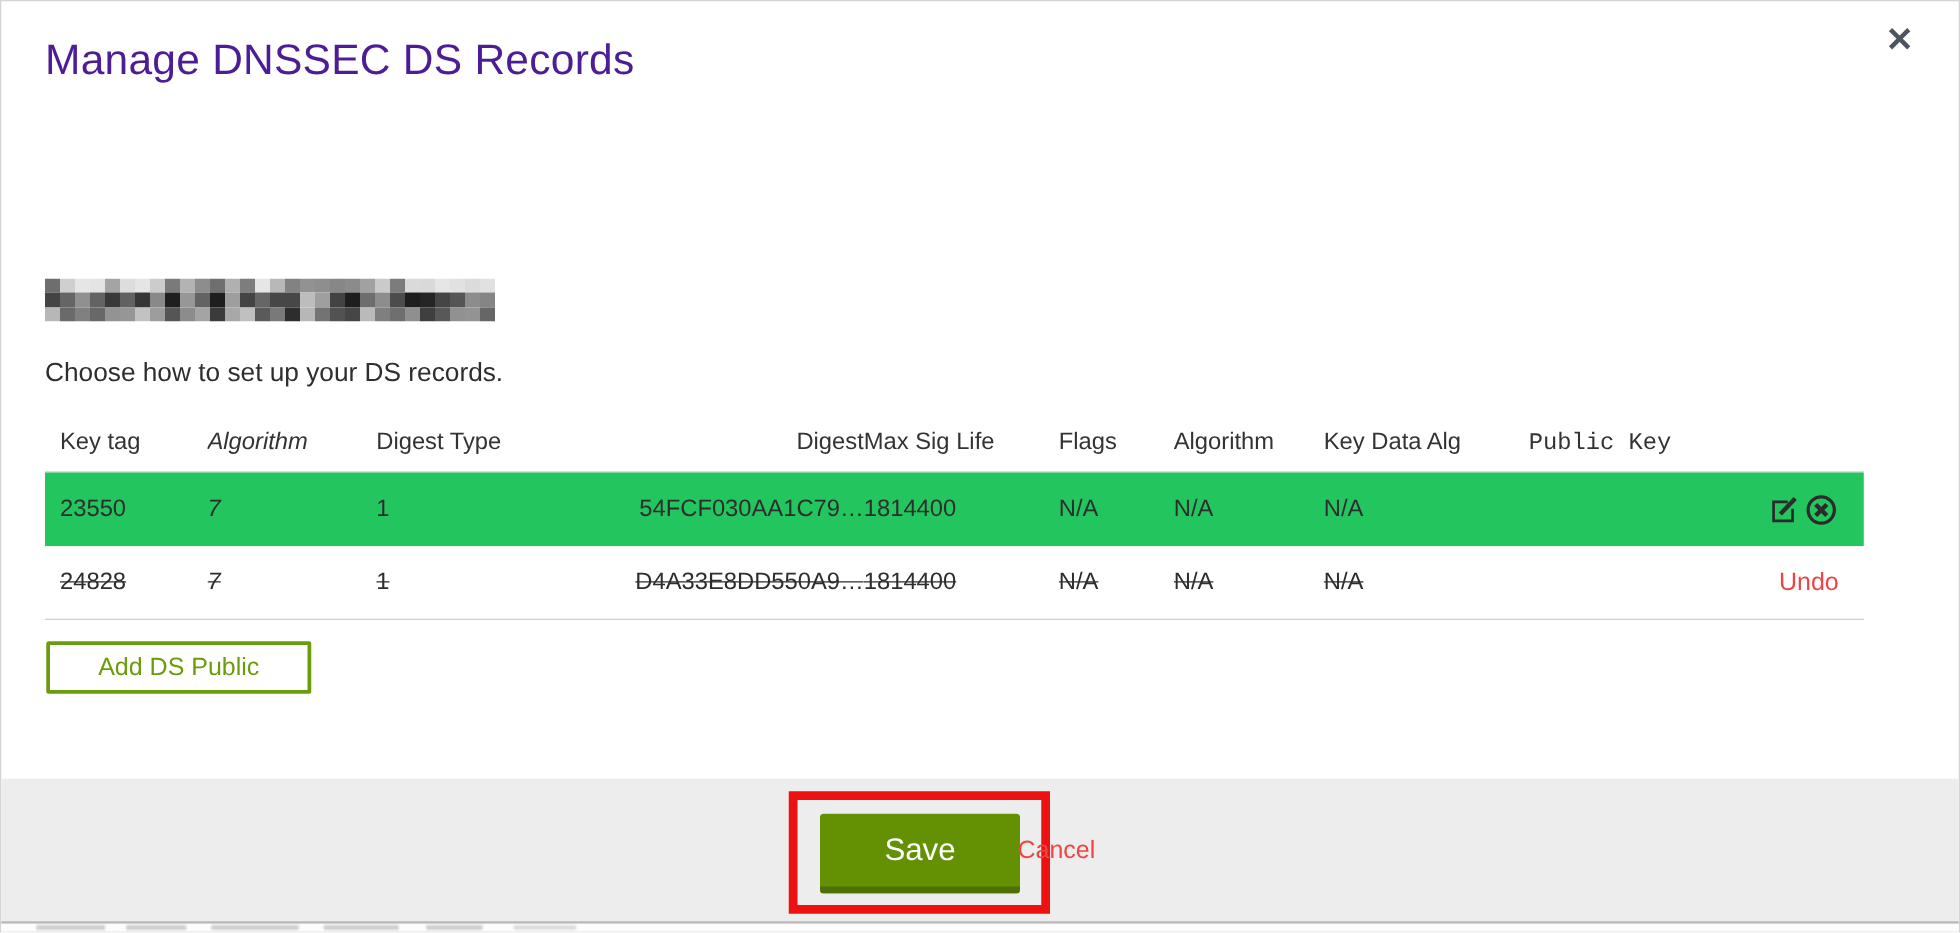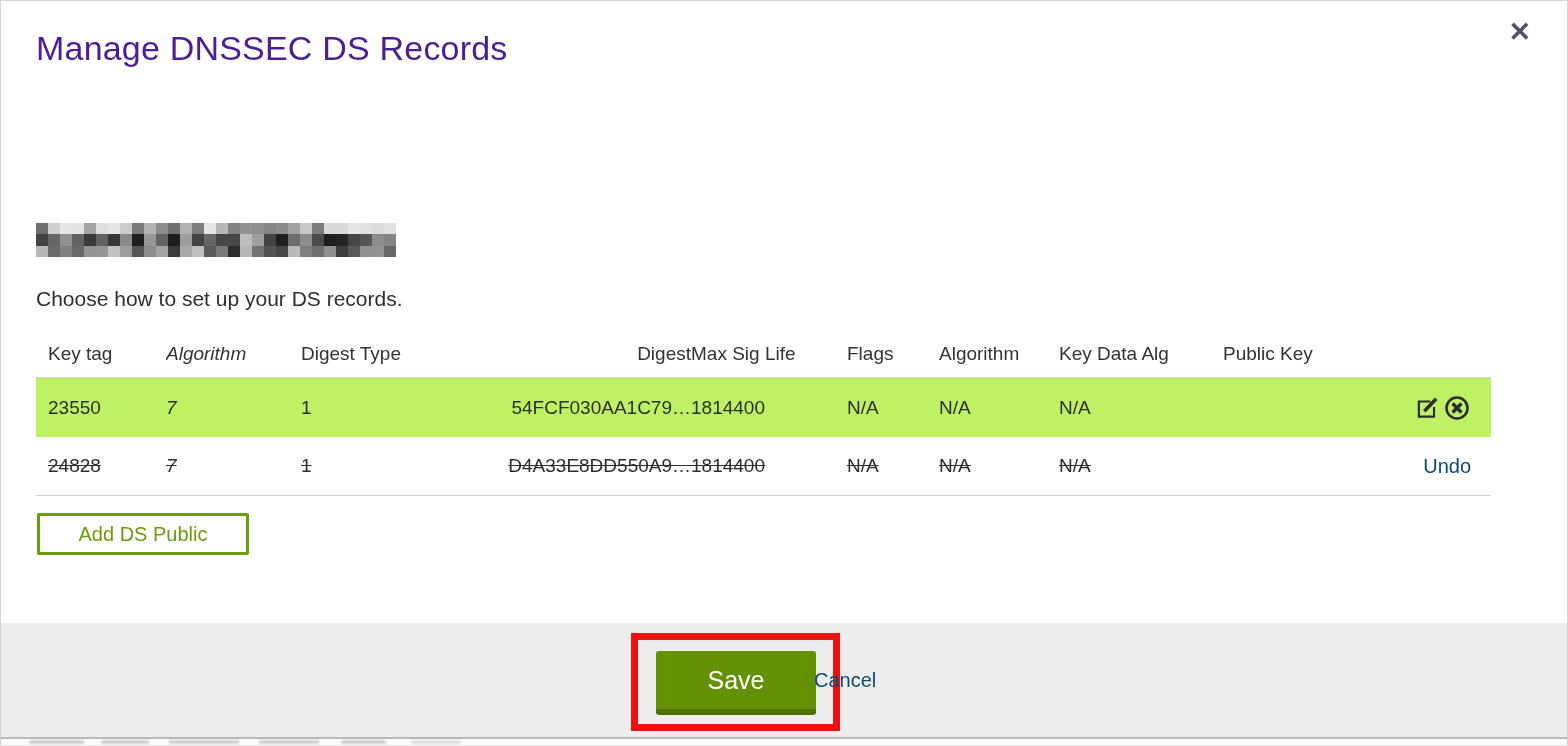--- a/index.html
+++ b/index.html
@@ -39,36 +39,36 @@
   }
   .ds-table {
     position:absolute; left:35px; top:330px;
     width:1455px;
     font-size:19px; color:#2d2d2d;
   }
   .t-row { display:flex; align-items:center; }
   .t-head { height:47px; border-bottom:1px solid #cfcfcf; }
   .t-head .cell { color:#333; }
   .t-body-row { height:59px; }
-  .row-0 { background:#bef264; }
+  .row-0 { background:#22c55e; }
   .row-1 { background:#ffffff; border-bottom:1px solid #cfcfcf; }
   .cell { flex:0 0 auto; white-space:nowrap; overflow:hidden; }
   .c-keytag   { width:130px; padding-left:12px; }
   .c-alg      { width:135px;font-style:italic; }
   .c-dtype    { width:155px; }
   .c-digest   { width:235px;text-align:right; }
   .c-maxsig   { width:156px; }
   .c-flags    { width:92px; }
   .c-proto    { width:120px; }
   .c-kda      { width:164px; }
-  .c-pubkey   { width:168px; }
+  .c-pubkey   { width:168px;font-family:Liberation Mono, monospace; }
   .c-actions  { width:100px; display:flex; justify-content:flex-end; align-items:center; padding-right:20px; gap:2px; }
   .deleted .cell.strike { text-decoration:line-through; }
   .icon-btn { width:28px; height:28px; cursor:pointer; display:inline-flex; align-items:center; justify-content:center; }
-  .undo-link, .cancel-link { color:#0c4a6e; cursor:pointer; text-decoration:none; }
+  .undo-link, .cancel-link { color:#ef4444; cursor:pointer; text-decoration:none; }
   .undo-link { font-size:20px; }
   .add-btn {
     position:absolute; left:36px; top:512px;
     width:212px; height:42px;
     background:#fff; border:3px solid #6a9c0b; border-radius:2px;
     color:#6a9c0b; font-size:20px; font-family:"Liberation Sans",sans-serif;
     cursor:pointer;
   }
   .footer {
     position:absolute; left:0; top:622px;

